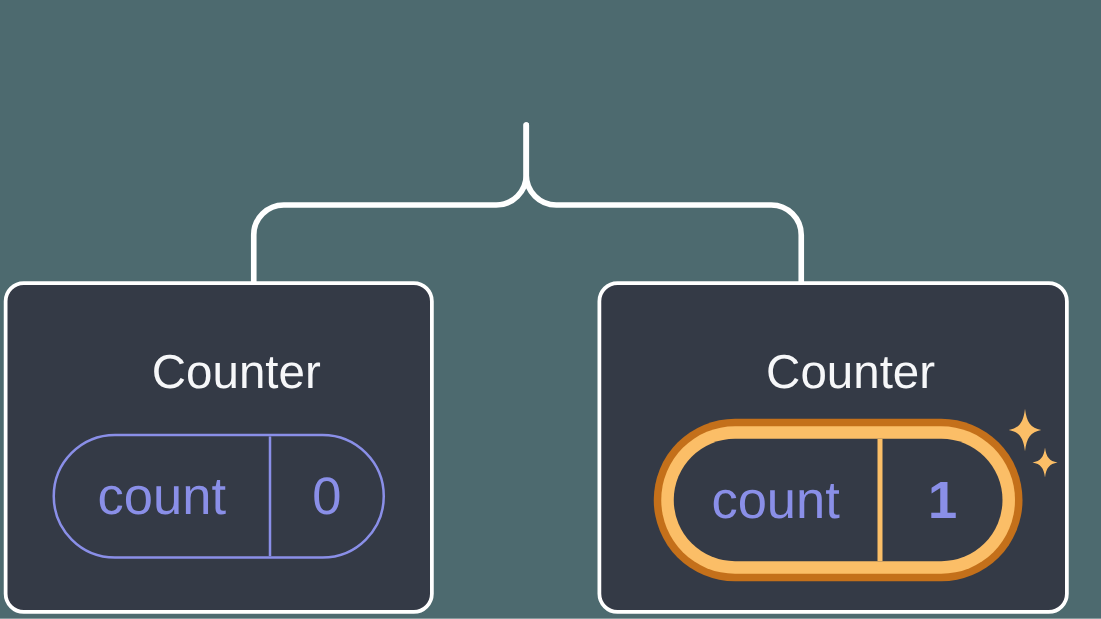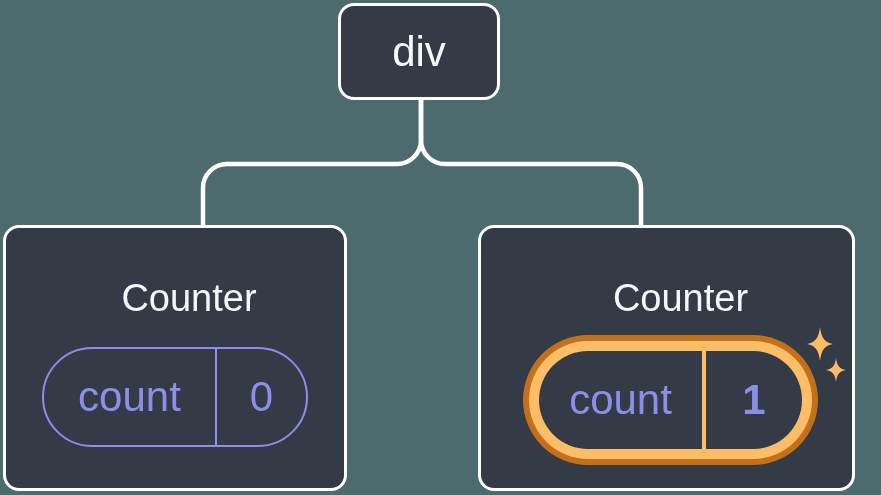--- a/index.html
+++ b/index.html
@@ -132,23 +132,20 @@
 </head>
 <body>
 
 <div class="stage">
 
   <svg class="connectors" viewBox="0 0 881 495">
     <path d="M 421 100 V 140 A 24 24 0 0 1 397 164 H 227 A 24 24 0 0 0 203 188 V 226"></path>
     <path d="M 421 100 V 140 A 24 24 0 0 0 445 164 H 617 A 24 24 0 0 1 641 188 V 226"></path>
   </svg>
 
-  <div class="node-root">
-    <span>div</span>
-  </div>
 
   <div class="card card-first">
     <div class="card-title">Counter</div>
     <div class="pill">
       <div class="cell cell-key">
         <span>count</span>
       </div>
       <div class="cell cell-value">
         <span>0</span>
       </div>

